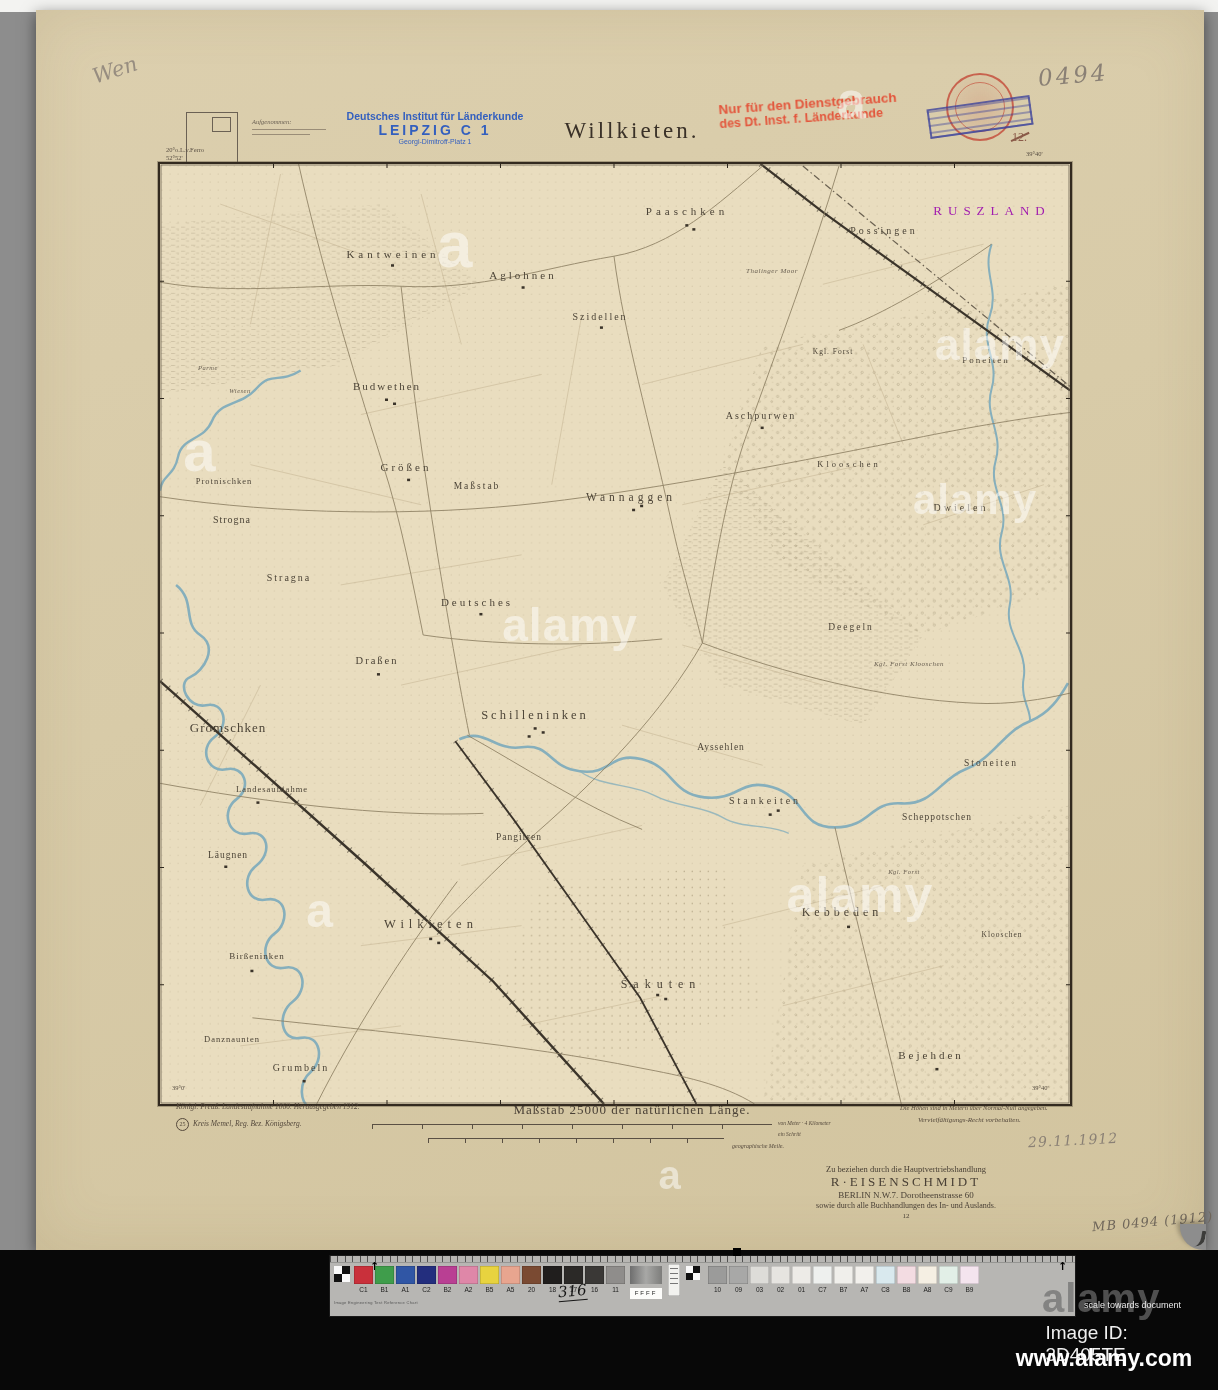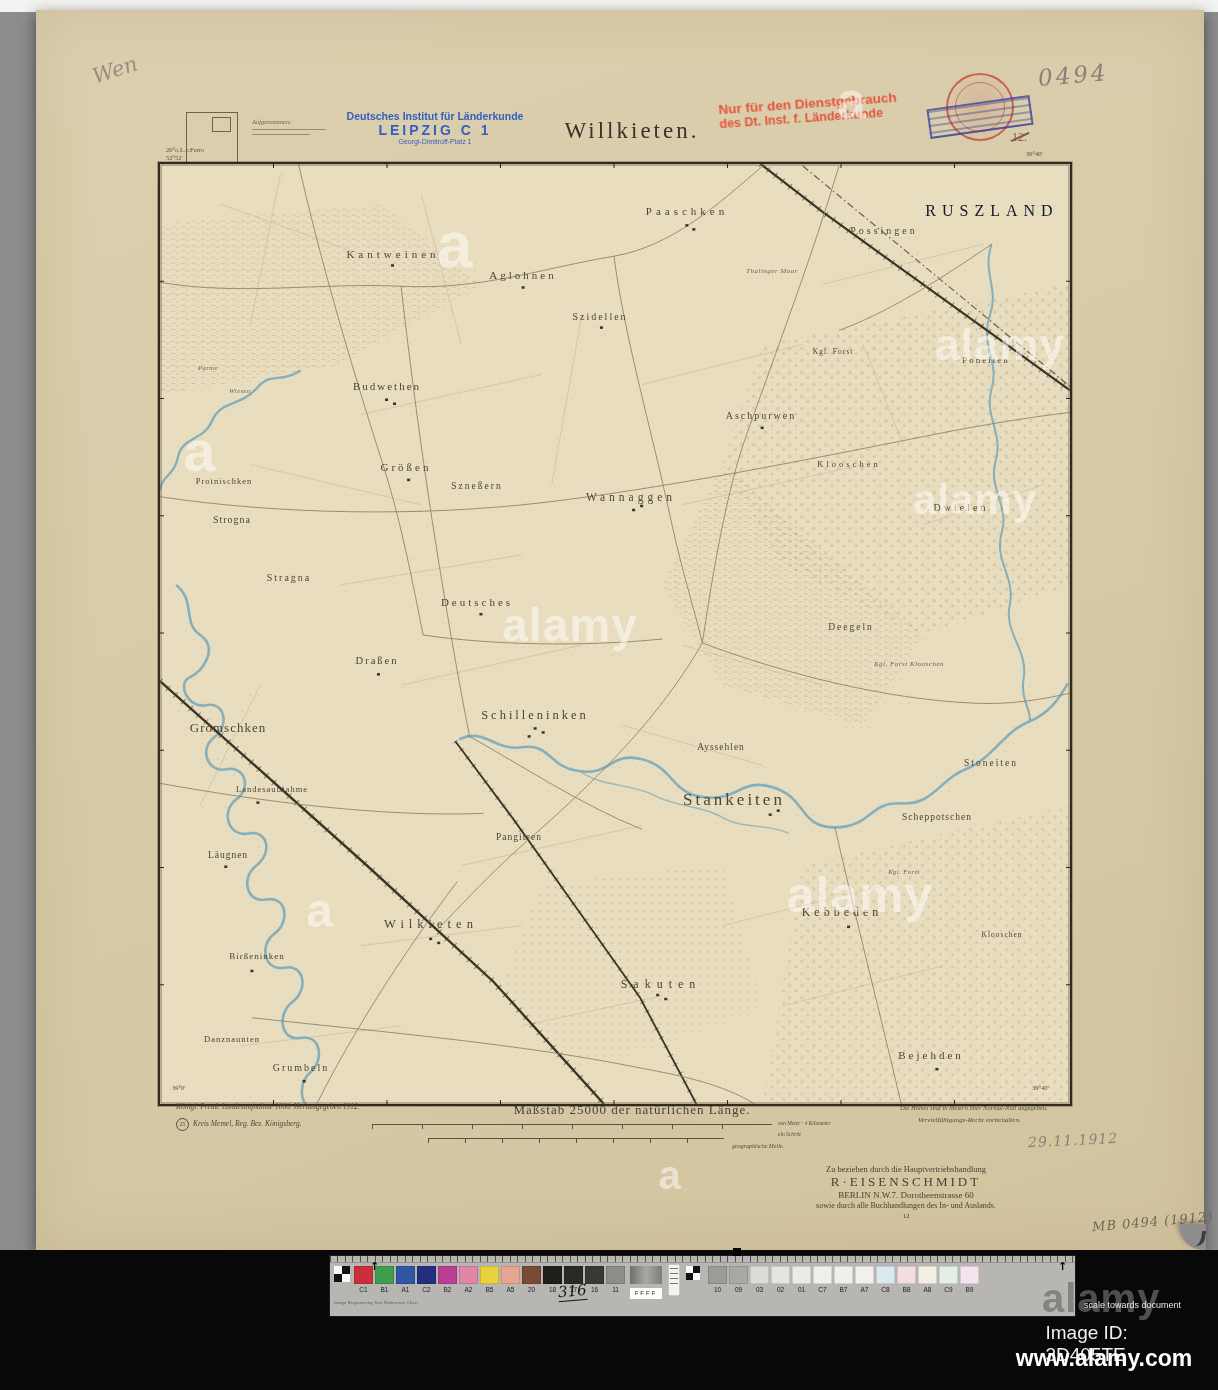--- a/index.html
+++ b/index.html
@@ -17,21 +17,21 @@
          border-radius:0 0 0 90%;box-shadow:-3px -3px 4px rgba(0,0,0,.25)}
   .dogear-curl{left:1192px;top:1230px;width:9px;height:17px;border-right:4px solid #3c3c3a;
          border-radius:0 0 10px 0;transform:rotate(10deg)}
   
   .map-frame{left:158px;top:162px;width:910px;height:940px;border:2.5px solid #332a1f;
          box-shadow:0 0 0 1px rgba(90,80,60,.4);background:#e9ddbf}
   .map-frame svg{position:absolute;left:0;top:0;width:100%;height:100%}
   .ml{position:absolute;transform:translate(-50%,-50%);white-space:nowrap;color:#4c4437;
       font-size:10px;letter-spacing:2px;font-family:"Liberation Serif",serif;z-index:5}
   .it{font-style:italic;letter-spacing:.5px;color:#6a6052}
-  .country{position:absolute;transform:translate(-50%,-50%);color:#0f172a;font-size:16px;
+  .country{position:absolute;transform:translate(-50%,-50%);color:#a21caf;font-size:13px;
       letter-spacing:6px;z-index:5;white-space:nowrap}
   
   .tiny-coord{position:absolute;font-size:6.5px;color:#5a5044;white-space:nowrap;z-index:6}
   .title{position:absolute;transform:translateX(-50%);font-size:23px;letter-spacing:3px;
       color:#3a3128;white-space:nowrap}
   .stamp-blue{position:absolute;transform:translateX(-50%);text-align:center;color:#2b5ac0;
       font-family:"Liberation Sans",sans-serif;filter:blur(.2px);opacity:.95;white-space:nowrap}
   .stamp-blue .b1{font-size:10.5px;font-weight:bold}
   .stamp-blue .b2{font-size:14px;letter-spacing:3px;font-weight:bold}
   .stamp-blue .b3{font-size:7px}
@@ -253,33 +253,33 @@
   <div class="ml" style="left:363px;top:111px;font-size:11px;letter-spacing:3px">Aglohnen</div>
   <div class="ml" style="left:440px;top:152px">Szidellen</div>
   <div class="ml it" style="left:612px;top:107px;font-size:7px">Thalinger Moor</div>
   <div class="ml" style="left:673px;top:187px;font-size:7.5px;letter-spacing:1px">Kgl. Forst</div>
   <div class="ml" style="left:826px;top:196px;font-size:9px">Poneiten</div>
   <div class="ml" style="left:227px;top:222px;font-size:11px">Budwethen</div>
   <div class="ml" style="left:601px;top:251px">Aschpurwen</div>
   <div class="ml" style="left:689px;top:300px;font-size:8.5px;letter-spacing:3px">Klooschen</div>
   <div class="ml" style="left:801px;top:343px;letter-spacing:3px">Dwielen</div>
   <div class="ml" style="left:246px;top:303px;font-size:11px;letter-spacing:3px">Größen</div>
-  <div class="ml" style="left:317px;top:322px;font-size:9.5px">Szneßern</div>
+  <div class="ml" style="left:317px;top:322px;font-size:9.5px">Maßstab</div>
   <div class="ml" style="left:471px;top:333px;font-size:11.5px;letter-spacing:4px">Wannaggen</div>
   <div class="ml" style="left:64px;top:317px;font-size:8.5px;letter-spacing:1px">Protnischken</div>
   <div class="ml" style="left:72px;top:355px;letter-spacing:1px">Strogna</div>
   <div class="ml" style="left:129px;top:413px">Stragna</div>
   <div class="ml" style="left:317px;top:438px;font-size:11px;letter-spacing:3px">Deutsches</div>
   <div class="ml" style="left:691px;top:463px;font-size:9.5px">Deegeln</div>
   <div class="ml it" style="left:749px;top:500px;font-size:7px">Kgl. Forst Klooschen</div>
   <div class="ml" style="left:217px;top:496px;font-size:10.5px">Draßen</div>
   <div class="ml" style="left:375px;top:551px;font-size:12.5px;letter-spacing:3px">Schilleninken</div>
   <div class="ml" style="left:68px;top:564px;font-size:13px;letter-spacing:1px">Gromschken</div>
   <div class="ml" style="left:561px;top:583px;font-size:9.5px;letter-spacing:1px">Ayssehlen</div>
-  <div class="ml" style="left:574px;top:636px;font-size:17px;letter-spacing:3px">Stankeiten</div>
+  <div class="ml" style="left:605px;top:636px;font-size:10px;letter-spacing:3px">Stankeiten</div>
   <div class="ml" style="left:831px;top:599px;font-size:9.5px">Stoneiten</div>
   <div class="ml" style="left:777px;top:653px;font-size:9.5px;letter-spacing:1px">Scheppotschen</div>
   <div class="ml" style="left:112px;top:625px;font-size:8.5px;letter-spacing:1px">Landesaufnahme</div>
   <div class="ml" style="left:359px;top:673px;font-size:9.5px;letter-spacing:1px">Pangirren</div>
   <div class="ml" style="left:68px;top:691px;font-size:9.5px;letter-spacing:1px">Läugnen</div>
   <div class="ml it" style="left:744px;top:707px;font-size:6.5px">Kgl. Forst</div>
   <div class="ml" style="left:271px;top:760px;font-size:12.5px;letter-spacing:5px">Wilkieten</div>
   <div class="ml" style="left:682px;top:748px;font-size:12px;letter-spacing:4px">Kebbeden</div>
   <div class="ml" style="left:842px;top:770px;font-size:7.5px;letter-spacing:1px">Klooschen</div>
   <div class="ml" style="left:501px;top:820px;font-size:12px;letter-spacing:6px">Sakuten</div>

